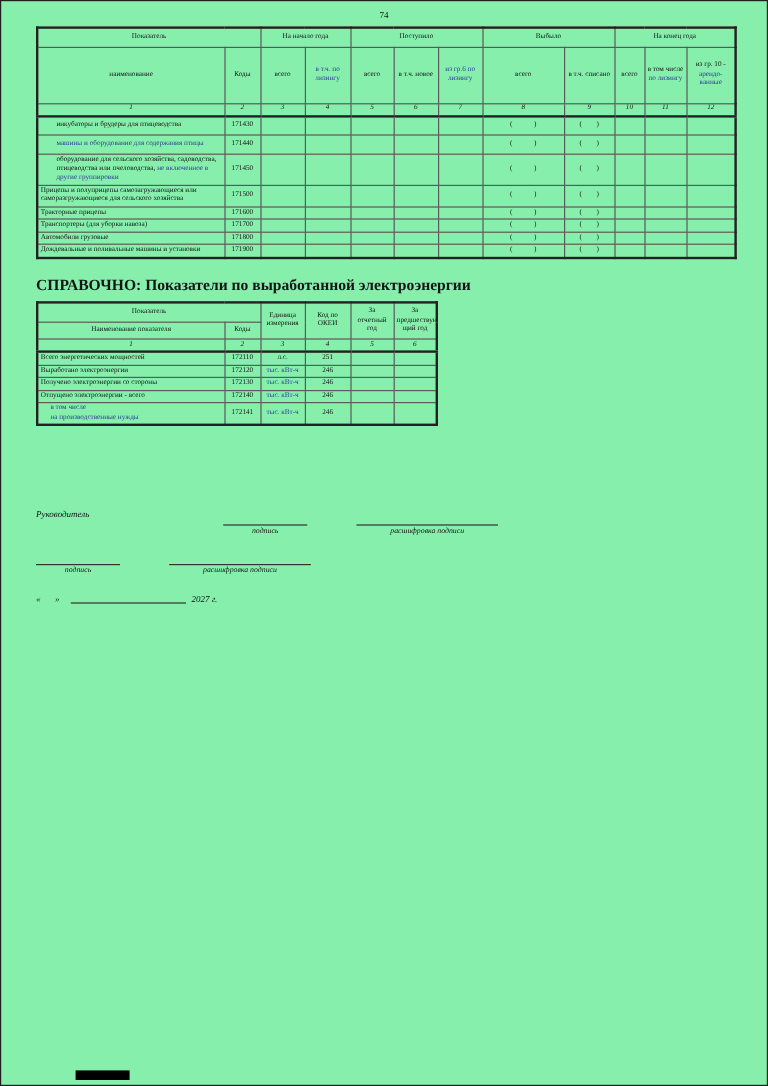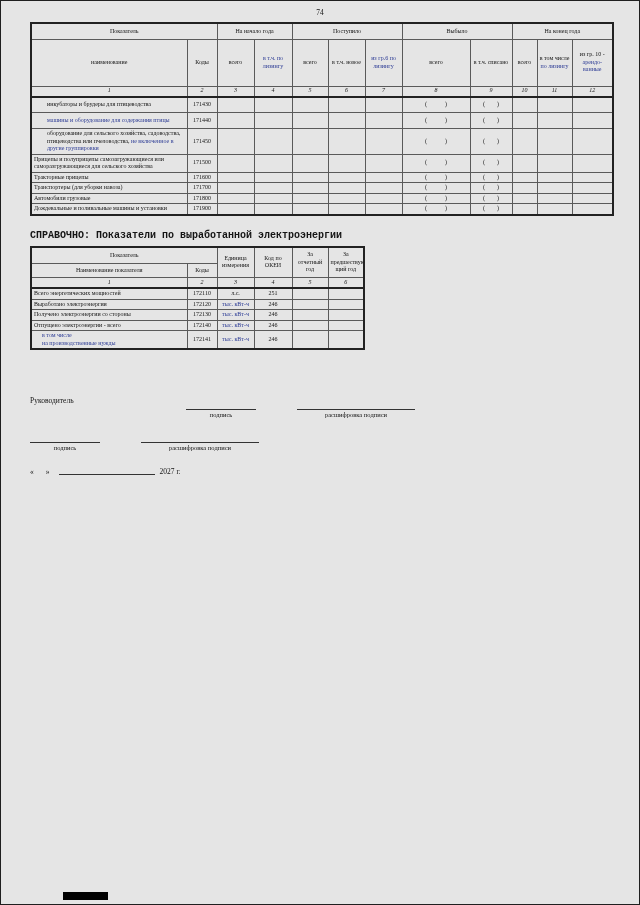--- a/index.html
+++ b/index.html
@@ -1,33 +1,33 @@
 <!DOCTYPE html>
 <html><head>
 <meta charset="utf-8">
 <style>
   html,body{margin:0;padding:0;background:#ffffff;}
-  .page{position:relative;width:638px;height:903px;border:1px solid #1f1f1f;background:#e5e5e5;
+  .page{position:relative;width:638px;height:903px;border:1px solid #1f1f1f;background:#86efac;
         font-family:"Liberation Serif",serif;color:#151515;overflow:hidden;}
   .page-num{padding-top:7px;text-align:center;font-size:7.5px;}
   table{border-collapse:collapse;table-layout:fixed;}
   .t1{margin:5px 0 0 29px;width:583px;border:2px solid #222;}
   .t2{margin:5px 0 0 29px;width:333px;border:2px solid #222;}
   th,td{border:1px solid #5a5a5a;font-weight:normal;font-size:6px;line-height:1.25;
         padding:1px 2px;text-align:center;vertical-align:middle;overflow:hidden;}
   .hr1{height:16px;} .hr2{height:47px;} .hr3{height:17px;} .hr4{height:14px;}
   .rh16{height:16px;}
   .nums td{font-style:italic;border-bottom:2px solid #222;padding:0 2px;height:9px;}
   td.name{text-align:left;}
   td.ind{padding-left:15px;}
   td.ind2 div{padding-left:8px;text-align:left;}
   .paren{white-space:pre;}
   .blue{color:#2e3d96;}
-  .sec-title{margin:14px 0 0 29px;font-size:10px;font-weight:bold;font-family:Liberation Mono, monospace;}
-  .sig-block{margin:46px 0 0 29px;font-size:7.5px;}
+  .sec-title{margin:14px 0 0 29px;font-size:13px;font-weight:bold;}
+  .sig-block{margin:69px 0 0 29px;font-size:7.5px;font-style:italic;}
   .sig-row{display:flex;margin-bottom:11px;}
   .sig-title{width:156px;}
   .sig-field{display:flex;flex-direction:column;align-items:center;margin-top:13px;}
   .f1{width:70px;}
   .f2{width:118px;margin-left:41px;}
   .sig-line{width:100%;height:0;border-bottom:1px solid #333;}
   .sig-cap{font-size:6.5px;margin-top:1px;}
   .date-row{display:flex;align-items:flex-end;margin-top:16px;font-size:7.5px;}
   .q2{margin-left:12px;}
   .date-line{width:96px;border-bottom:1px solid #333;margin:0 5px 1px 9px;}

